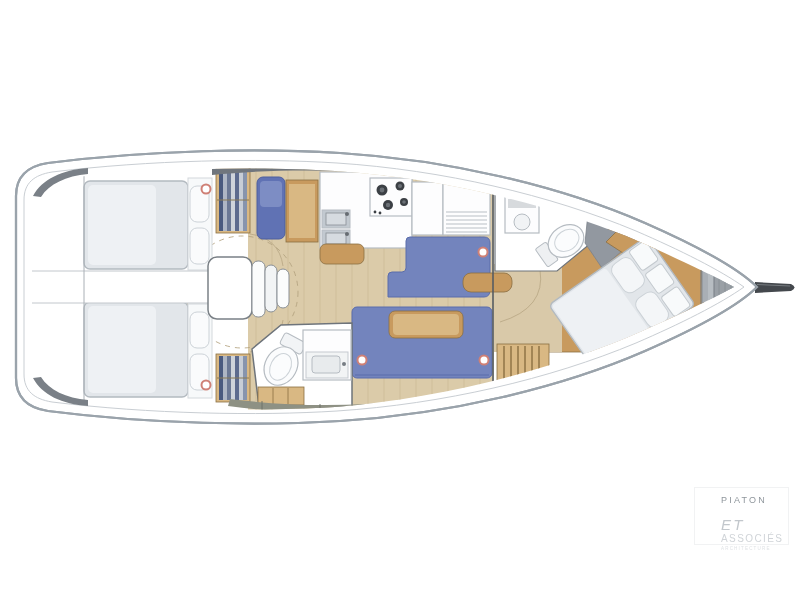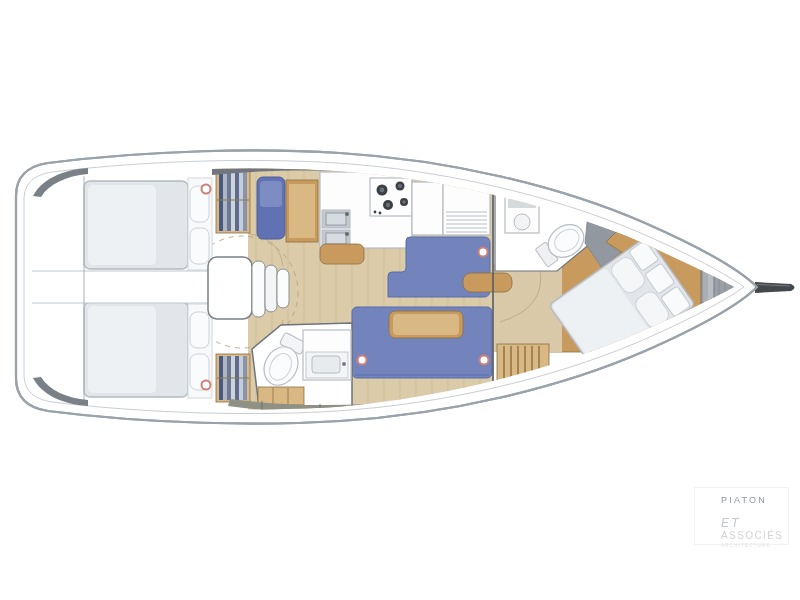--- a/index.html
+++ b/index.html
@@ -17,21 +17,21 @@
   .whitef{fill:var(--white_furniture,#fdfdfe);stroke:var(--furniture_stroke,#b6bcc2);stroke-width:1.2;}
   .steel{fill:var(--steel,#c2c9d0);stroke:var(--furniture_stroke,#6d747b);stroke-width:1;}
   .band{fill:var(--deck_shadow,#70767d);stroke:none;}
   .marker{fill:#ffffff;stroke:var(--marker,#cf8076);stroke-width:2;}
   .plank{stroke:var(--plank,#cdbb97);stroke-width:0.8;}
   .dash{fill:none;stroke:var(--dash_circle,#b3a27f);stroke-width:1;stroke-dasharray:5 5;opacity:.85;}
   .doorarc{fill:none;stroke:var(--dash_circle,#b3a27f);stroke-width:0.9;opacity:.8;}
   
   #wm{position:absolute;left:694px;top:487px;width:95px;height:58px;background:#ffffff;border:1px solid #f1f2f3;box-sizing:border-box;padding:8px 0 0 26px;line-height:1;}
   #wm .l1{font-size:9px;letter-spacing:2.2px;color:var(--logo_dark,#8f969c);margin:0 0 2px 0;}
-  #wm .l2{font-size:12px;letter-spacing:2.2px;color:var(--logo_mid,#c2c7cc);margin:12px 0 2px 0;font-style:italic;}
+  #wm .l2{font-size:15px;letter-spacing:2.2px;color:var(--logo_mid,#c2c7cc);margin:12px 0 2px 0;font-style:italic;}
   #wm .l3{font-size:10px;letter-spacing:1.4px;color:var(--logo_light,#d0d4d8);margin:0 0 3px 0;}
   #wm .l4{font-size:4.5px;letter-spacing:1.2px;color:var(--logo_faint,#dfe2e5);margin:0;}
 </style>
 </head>
 <body>
 
 <div id="stage">
 <svg width="800" height="600" viewBox="0 0 800 600">
   <defs>
     <clipPath id="interiorClip">

